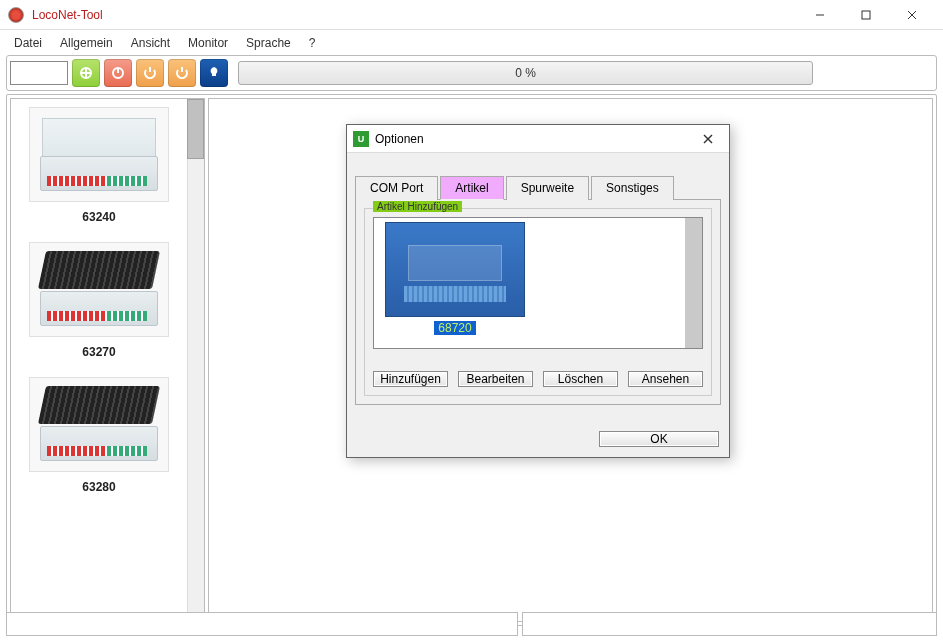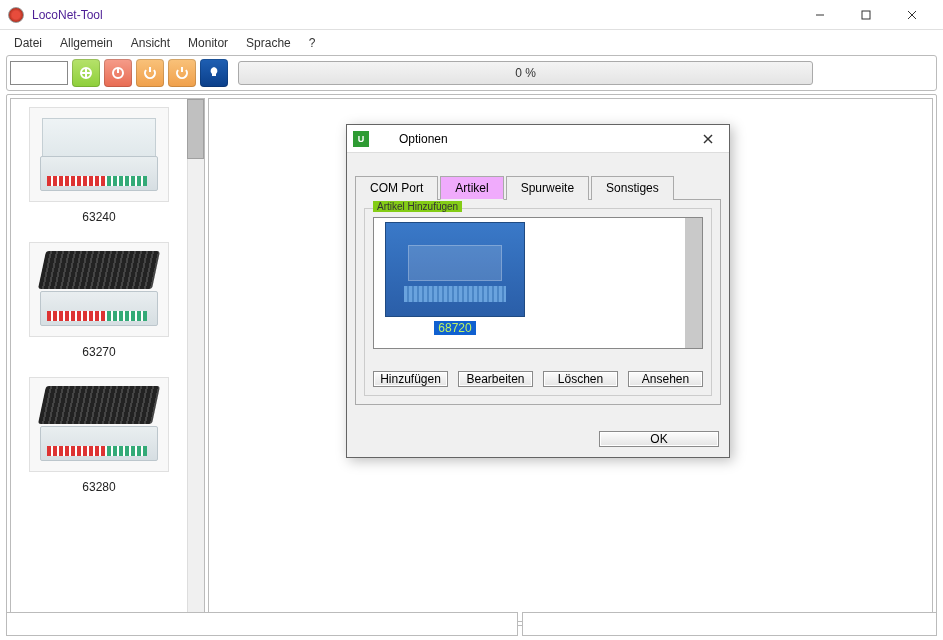--- a/index.html
+++ b/index.html
@@ -1,21 +1,21 @@
 <!DOCTYPE html>
 <html><head>
 <meta charset="utf-8">
 <style>
 * { box-sizing: border-box; margin: 0; padding: 0; font-family: 'Segoe UI', Tahoma, sans-serif; font-size: 12px; }
 body { background: #fff; width: 943px; height: 640px; position: relative; overflow: hidden; }
 
 
 .titlebar { height: 30px; display: flex; align-items: center; padding: 0 8px; border-bottom: 1px solid #e0e0e0; }
 .titlebar .app-icon { width: 16px; height: 16px; border-radius: 50%; background: radial-gradient(circle, #e74c3c 40%, #b03020 70%); margin-right: 8px; border:1px solid #999;}
-.titlebar .title { color: #4c1d95; font-size: 12px; flex: 0 0 auto; }
+.titlebar .title { color: #b91c1c; font-size: 12px; flex: 0 0 auto; }
 .titlebar .spacer { flex: 1; }
 .titlebar .winbtn { width: 46px; height: 30px; display: flex; align-items: center; justify-content: center; color: #333; }
 .titlebar .winbtn svg { width: 10px; height: 10px; }
 
 
 .menubar { height: 22px; display: flex; align-items: flex-end; padding: 0 6px; gap: 2px; }
 .menubar .menuitem { padding: 2px 8px; color: #333; }
 
 
 .toolbar-frame { margin: 3px 6px 3px 6px; border: 1px solid #bbb; border-radius: 3px; padding: 3px; display:flex; align-items:center; gap:4px; }
@@ -27,21 +27,21 @@
 .tool-btn.blue { background: linear-gradient(#1e5fb3,#0b3f8a); color:#fff; }
 .tool-btn svg { width:16px; height:16px; }
 .progress-wrap { flex:1; margin-left:6px; margin-right:120px; }
 .progress { height: 24px; border:1px solid #aaa; border-radius:3px; background: linear-gradient(#f4f4f4,#e4e4e4); display:flex; align-items:center; justify-content:center; color:#333; }
 
 
 .content { position: relative; margin: 0 6px 6px 6px; height: 532px; border:1px solid #bbb; border-radius:2px; display:flex; }
 .sidebar { width: 195px; border:1px solid #bbb; margin:3px; position:relative; background:#fff; overflow:hidden; }
 .sidebar-track { position:absolute; right:0; top:0; bottom:0; width:17px; background:#f0f0f0; border-left:1px solid #ddd;}
 .sidebar-thumb { position:absolute; right:0; top:0; width:17px; height:60px; background:#c0c0c0; border:1px solid #a0a0a0;}
-.sidebar-list { position:absolute; left:0; top:0; right:17px; bottom:0; padding:8px 0; }
+.sidebar-list { position:absolute; left:0; top:0; right:17px; bottom:0; padding:8px 0;font-weight:bold; }
 .product { text-align:center; margin-bottom:18px; }
 .product .thumb { width:140px; height:95px; margin:0 auto 8px; background:#f8f8f8; border:1px solid #e0e0e0; position:relative; overflow:hidden; }
 .product .label { color:#222; }
 .main { flex:1; border:1px solid #bbb; margin:3px 3px 3px 0; background:#fff; position:relative; }
 
 
 .board { position:absolute; left:10px; right:10px; bottom:10px; height:35px; background: linear-gradient(#e9eef0,#d6dee2); border:1px solid #bcc6cc; border-radius:2px; }
 .board::before { content:""; position:absolute; left:6px; bottom:4px; width:60px; height:10px; background: repeating-linear-gradient(90deg,#d33,#d33 4px,#fff 4px,#fff 6px); }
 .board::after { content:""; position:absolute; right:10px; bottom:4px; width:40px; height:10px; background: repeating-linear-gradient(90deg,#3a7,#3a7 4px,#fff 4px,#fff 6px); }
 .heatsink { position:absolute; left:12px; right:12px; top:8px; height:38px; background: repeating-linear-gradient(90deg,#222 0,#222 4px,#444 4px,#444 6px); transform: skewX(-12deg); border-radius:3px; }
@@ -50,21 +50,21 @@
 
 .statusbar { position:absolute; left:6px; right:6px; bottom:4px; height:24px; display:flex; gap:4px; }
 .statusbar > div { border:1px solid #bbb; background:#fff; }
 .statusbar > div:first-child { flex: 0 0 55%; }
 .statusbar > div:last-child { flex:1; }
 
 
 .dialog { position:absolute; left:346px; top:124px; width:384px; background:#f0f0f0; border:1px solid #646464; box-shadow: 3px 3px 12px rgba(0,0,0,.25); }
 .dlg-title { height:28px; display:flex; align-items:center; padding:0 6px; background:#fff; border-bottom:1px solid #ddd; }
 .dlg-title .icon { width:16px; height:16px; background:#2e9b33; margin-right:6px; display:flex;align-items:center;justify-content:center;color:#fff;font-weight:bold;font-size:9px;}
-.dlg-title .t { flex:1;margin-left:24px; }
+.dlg-title .t { flex:1; }
 .dlg-title .x { width:30px; height:20px; display:flex; align-items:center; justify-content:center; }
 .tabs { display:flex; padding:22px 8px 0 8px; gap:0; }
 .tab { padding:4px 14px; border:1px solid #aaa; background:#efefef; position:relative; top:1px; border-bottom:none; margin-right:2px; }
 .tab.active { background:#f0abfc; font-weight:normal; z-index:2; border-bottom:1px solid #f0f0f0;}
 .tabpage { margin:0 8px 8px 8px; border:1px solid #aaa; background:#f0f0f0; padding:8px; }
 .group { border:1px solid #ccc; padding:8px; position:relative; }
 .group .legend { position:absolute; top:-8px; left:8px; background:#84cc16; padding:0 4px; font-size:10px; color:#333;}
 .thumb-area { height:132px; background:#fff; border:1px solid #888; position:relative; overflow:hidden; }
 .thumb-area .track { position:absolute; right:0; top:0; bottom:0; width:17px; background:#f0f0f0; border-left:1px solid #ddd;}
 .thumb-area .thumb { position:absolute; right:0; top:0; width:17px; height:100%; background:#c9c9c9; }

